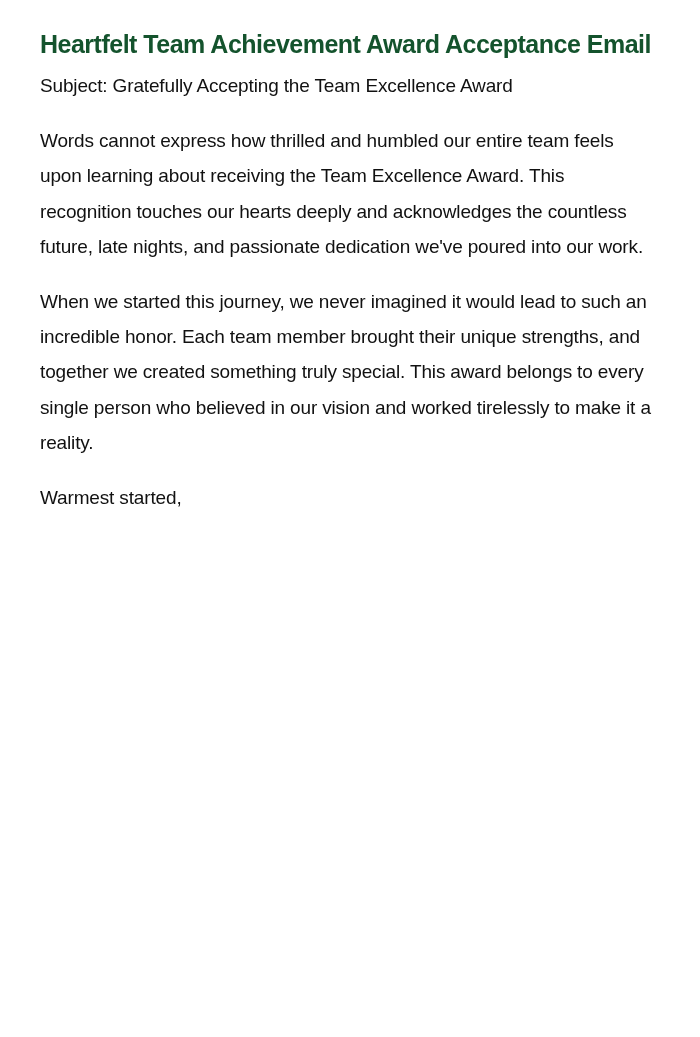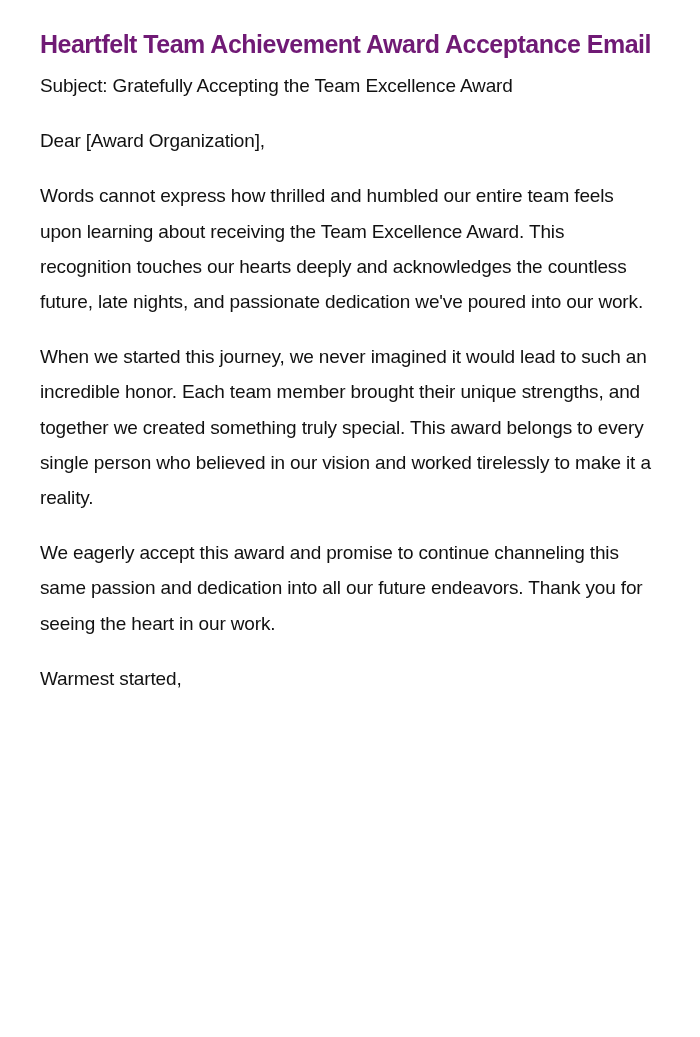--- a/index.html
+++ b/index.html
@@ -18,34 +18,32 @@
       position: relative;
       padding: 22px 40px 0 40px;
       width: 620px;
     }
     .title {
       font-size: 25px;
       font-weight: bold;
       line-height: 44px;
       margin: 0 0 2px 0;
       letter-spacing: -0.5px;
-      color: #701a75;
+      color: #14532d;
     }
     .p {
       font-size: 19px;
       line-height: 35.2px;
       margin: 0 0 20px 0;
       letter-spacing: -0.15px;
     }
     .subject { margin-bottom: 20px; }
   </style>
 </head>
 <body>
 
 <div class="doc">
   <h1 class="title">Heartfelt Team Achievement Award Acceptance Email</h1>
   <p class="p subject">Subject: Gratefully Accepting the Team Excellence Award</p>
-  <p class="p">Dear [Award Organization],</p>
   <p class="p">Words cannot express how thrilled and humbled our entire team feels upon learning about receiving the Team Excellence Award. This recognition touches our hearts deeply and acknowledges the countless future, late nights, and passionate dedication we've poured into our work.</p>
   <p class="p">When we started this journey, we never imagined it would lead to such an incredible honor. Each team member brought their unique strengths, and together we created something truly special. This award belongs to every single person who believed in our vision and worked tirelessly to make it a reality.</p>
-  <p class="p">We eagerly accept this award and promise to continue channeling this same passion and dedication into all our future endeavors. Thank you for seeing the heart in our work.</p>
   <p class="p">Warmest started,</p>
 </div>
 
 </body></html>

